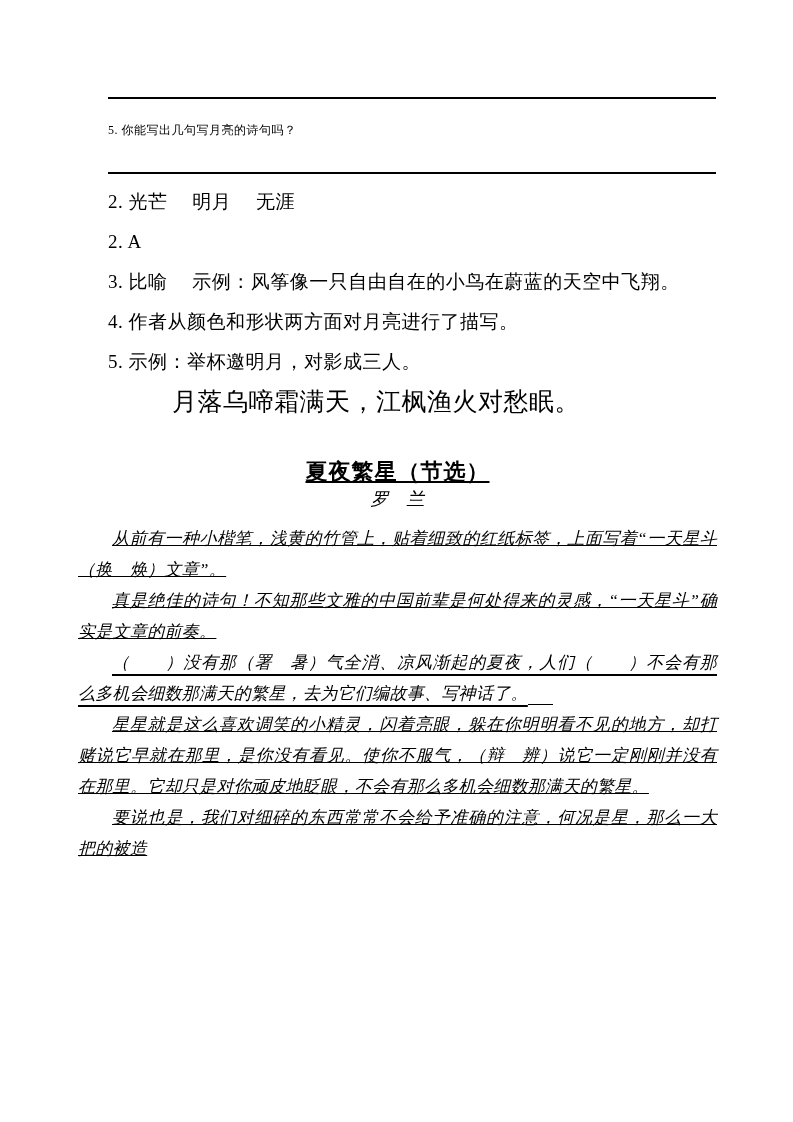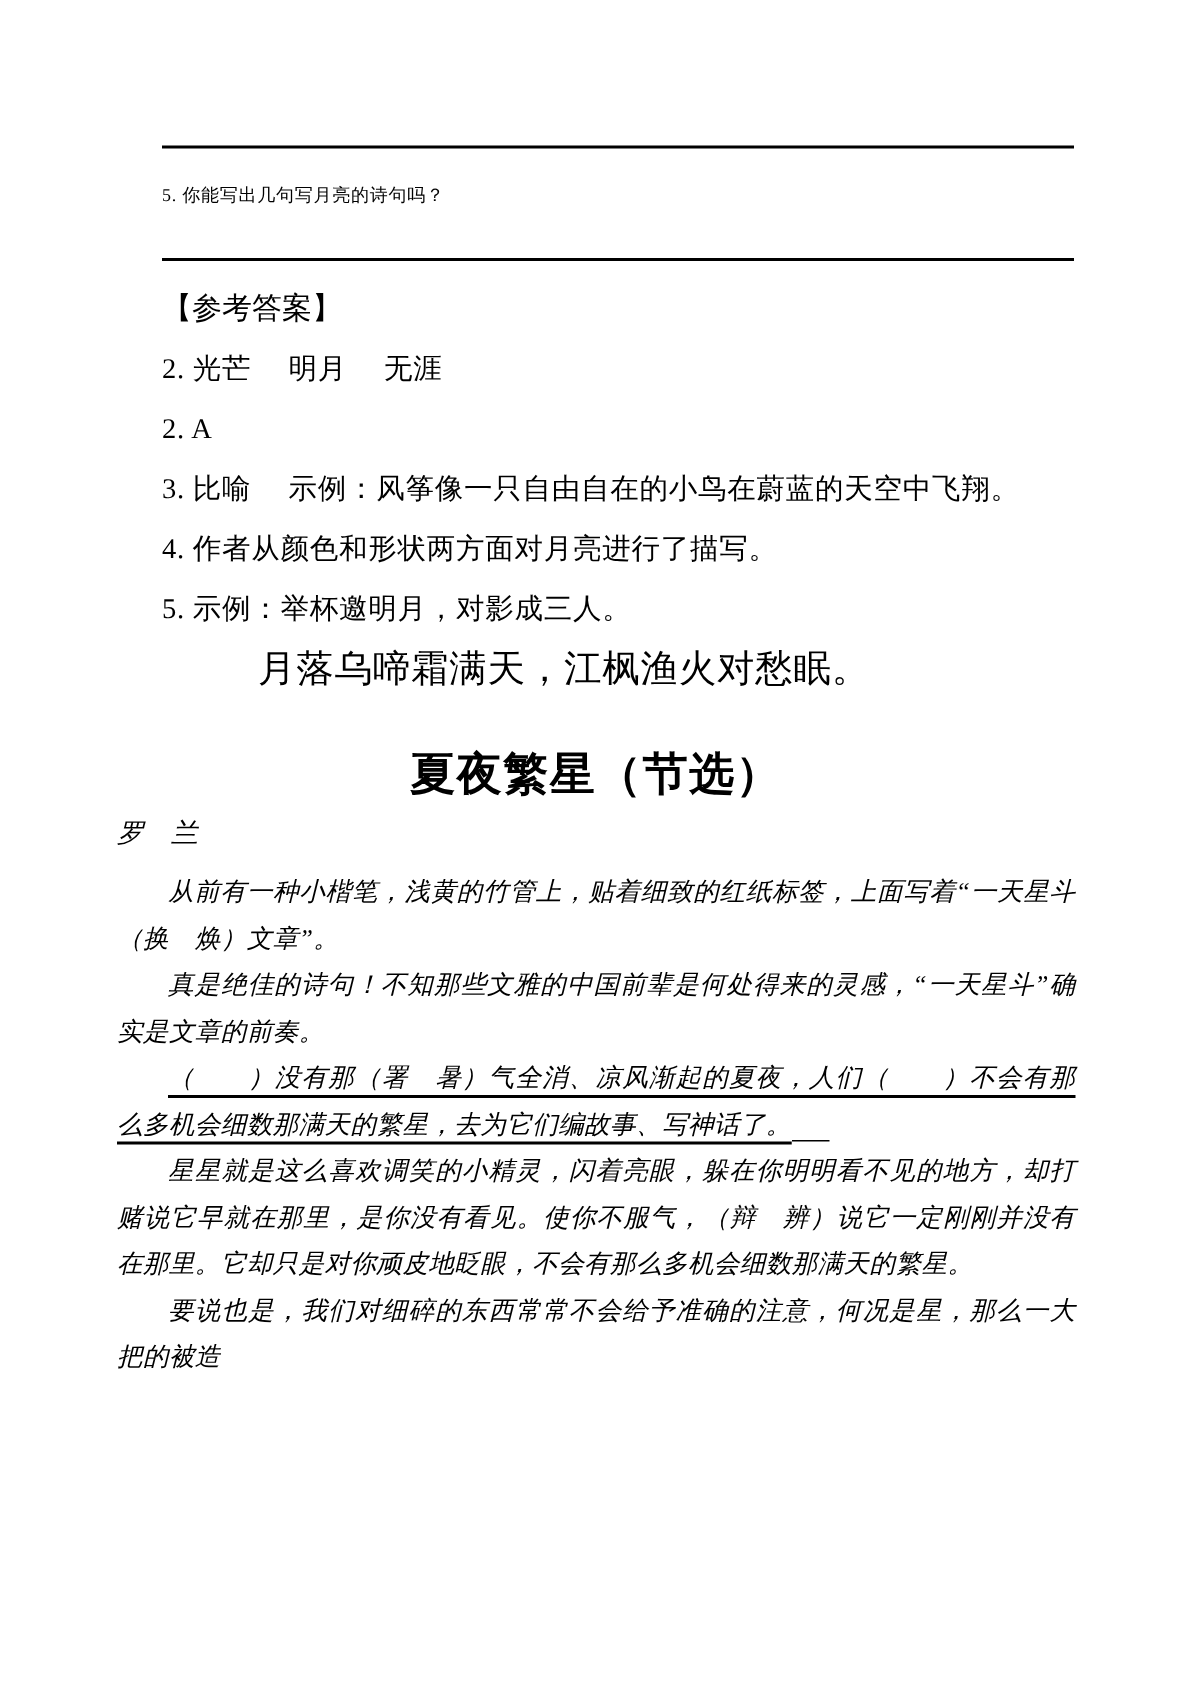--- a/index.html
+++ b/index.html
@@ -53,39 +53,41 @@
     letter-spacing: 0.5px;
   }
 
   
   .essay-block {
     margin: 0 76px 0 78px;   
   }
   .essay-title {
     margin-top: 43px;
     text-align: center;
-    font-size: 30px;
+    font-size: 22px;
     line-height: 30px;
     font-weight: bold;
     letter-spacing: 1px;
+    text-decoration: underline;
   }
   .essay-author {
-    margin-top: 11px;
+    text-align: center;
     font-size: 18px;
     line-height: 24px;
     font-style: italic;   
   }
   .essay-p {
     margin-top: 0;
     font-size: 17px;
     line-height: 31px;
     text-indent: 2em;
     text-align: justify;
     font-style: italic;   
     letter-spacing: 0.3px;
+    text-decoration: underline;
   }
   .essay-p.first { margin-top: 12px; }
   .essay-p.resync { margin-top: 6px; } 
   .essay-p.underlined {
     text-decoration: underline;
     text-decoration-thickness: 1.5px;
     text-underline-offset: 6px;
   }
   .u-ext {              
     display: inline-block;
@@ -100,21 +102,20 @@
 <div class="page">
 
   <div class="answers-block">
 
     <hr class="rule rule-top">
 
     <p class="question-line">5. 你能写出几句写月亮的诗句吗？</p>
 
     <hr class="rule rule-mid">
 
-    <p class="answers-header">【参考答案】</p>
 
     <p class="answer-item">2. 光芒　 明月　 无涯</p>
     <p class="answer-item">2. A</p>
     <p class="answer-item">3. 比喻　 示例：风筝像一只自由自在的小鸟在蔚蓝的天空中飞翔。</p>
     <p class="answer-item">4. 作者从颜色和形状两方面对月亮进行了描写。</p>
     <p class="answer-item">5. 示例：举杯邀明月，对影成三人。</p>
 
     <p class="poem-line">月落乌啼霜满天，江枫渔火对愁眠。</p>
   </div>
 

